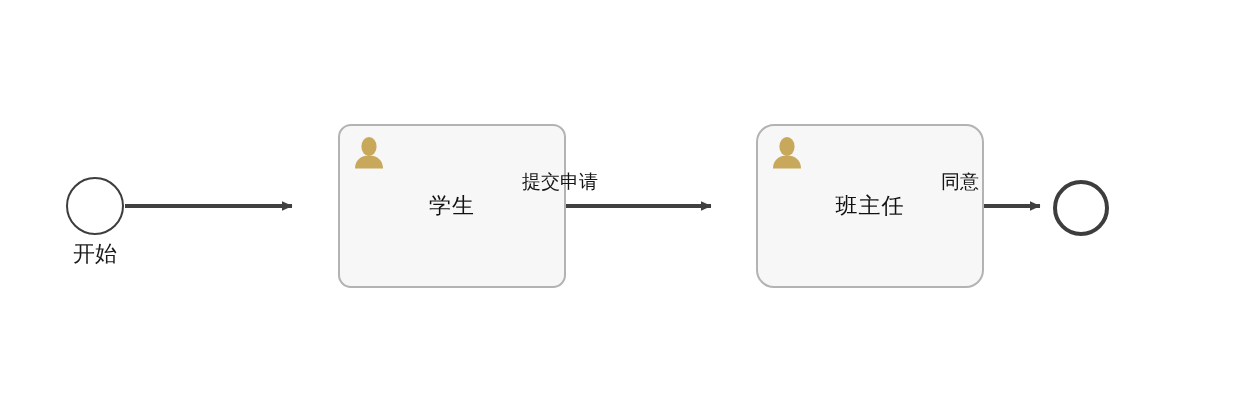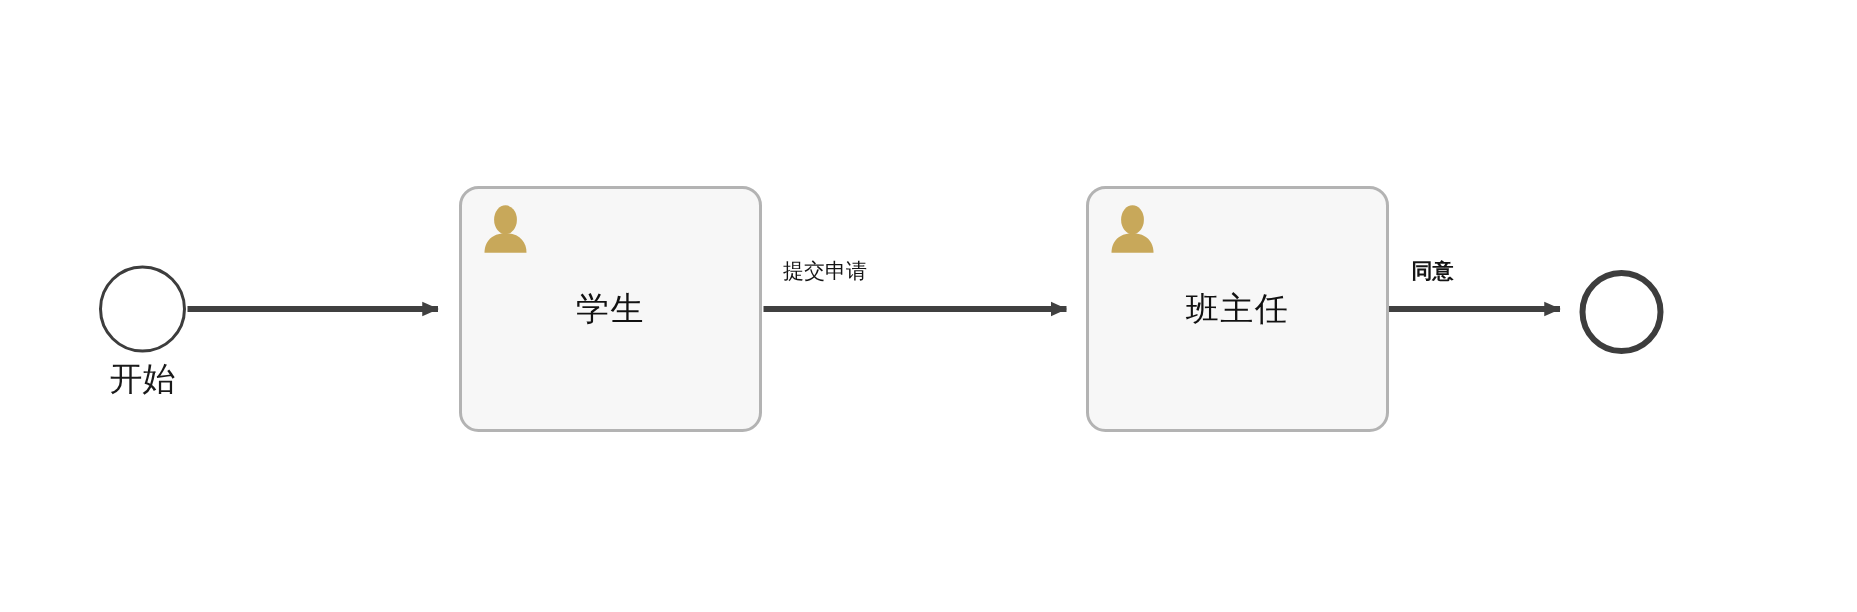--- a/index.html
+++ b/index.html
@@ -54,28 +54,29 @@
     color: #1a1a1a;
     white-space: nowrap;
   }
   .event-label-start { left: 15px; top: 243px; }
   .event-label-end   { left: 1001px; top: 242px; }
 
   
   .task {
     position: absolute;
     box-sizing: border-box;
-    width: 202px;
+    width: 228px;
     height: 164px;
     background: #f7f7f7;
     border: 2px solid #b3b3b3;
     border-radius: 13px;
+    margin-left: 32px;
   }
   .task-student { left: 306px; top: 124px; }
-  .task-teacher { left: 724px; top: 124px; }
+  .task-teacher { left: 724px; top: 124px; border-radius: 18px; }
 
   .task-label {
     position: absolute;
     left: 0;
     top: 0;
     width: 100%;
     height: 100%;
     display: flex;
     align-items: center;
     justify-content: center;
@@ -88,27 +89,27 @@
   .task-icon {
     position: absolute;
     left: 14px;
     top: 10px;
     width: 30px;
     height: 34px;
   }
   
   .flow-label {
     position: absolute;
-    font-size: 14px;
+    font-size: 19px;
     line-height: 22px;
     color: #141414;
     white-space: nowrap;
   }
   .flow-label-1 { left: 522px; top: 170px; }
-  .flow-label-2 { left: 941px; top: 170px; font-weight: bold; }
+  .flow-label-2 { left: 941px; top: 170px; }
 </style>
 </head>
 <body>
 
 <div id="canvas">
 
   <svg id="diagram-svg" viewBox="0 0 1238 408" xmlns="http://www.w3.org/2000/svg">
     <defs>
       <marker id="arrowhead" markerWidth="11" markerHeight="11" refX="10.5" refY="5.5" orient="auto" markerUnits="userSpaceOnUse">
         <path d="M 0 0.6 L 11 5.5 L 0 10.4 z" fill="#404040"></path>

